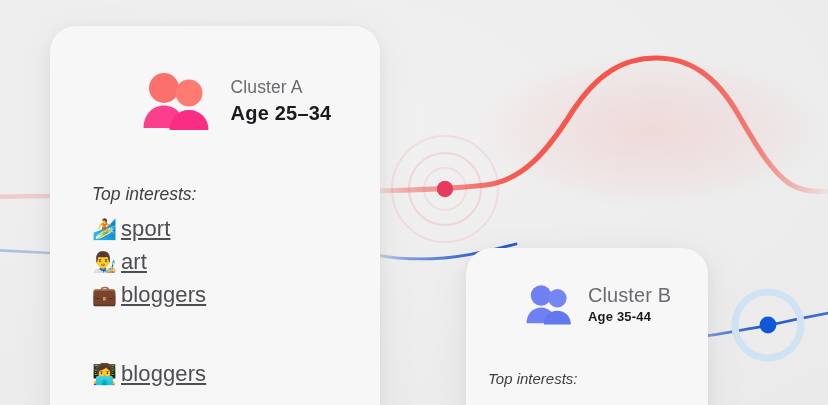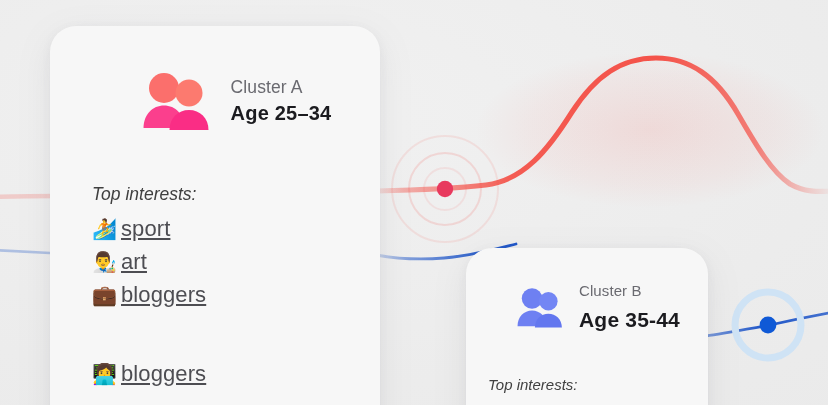--- a/index.html
+++ b/index.html
@@ -82,22 +82,22 @@
     letter-spacing: 0.1px;
     line-height: 1.15;
   }
   .cluster-age {
     color: #1b1b1f;
     font-weight: bold;
     line-height: 1.2;
   }
   #card-cluster-a .cluster-name { font-size: 17.5px; margin-bottom: 4px; }
   #card-cluster-a .cluster-age  { font-size: 20px; letter-spacing: 0.2px; }
-  #card-cluster-b .cluster-name { font-size: 15px; margin-bottom: 8px; }
-  #card-cluster-b .cluster-age  { font-size: 21px; letter-spacing: 0.2px; }
+  #card-cluster-b .cluster-name { font-size: 20px; margin-bottom: 2px; }
+  #card-cluster-b .cluster-age  { font-size: 13px; letter-spacing: 0.2px; }
 
   
   .section-label {
     color: #404040;
     line-height: 1.2;
     font-style: italic;
   }
   #card-cluster-a .section-label { font-size: 17.5px; padding-left: 42px; }
   #card-cluster-b .section-label { font-size: 15px; padding-left: 22px; }
 

